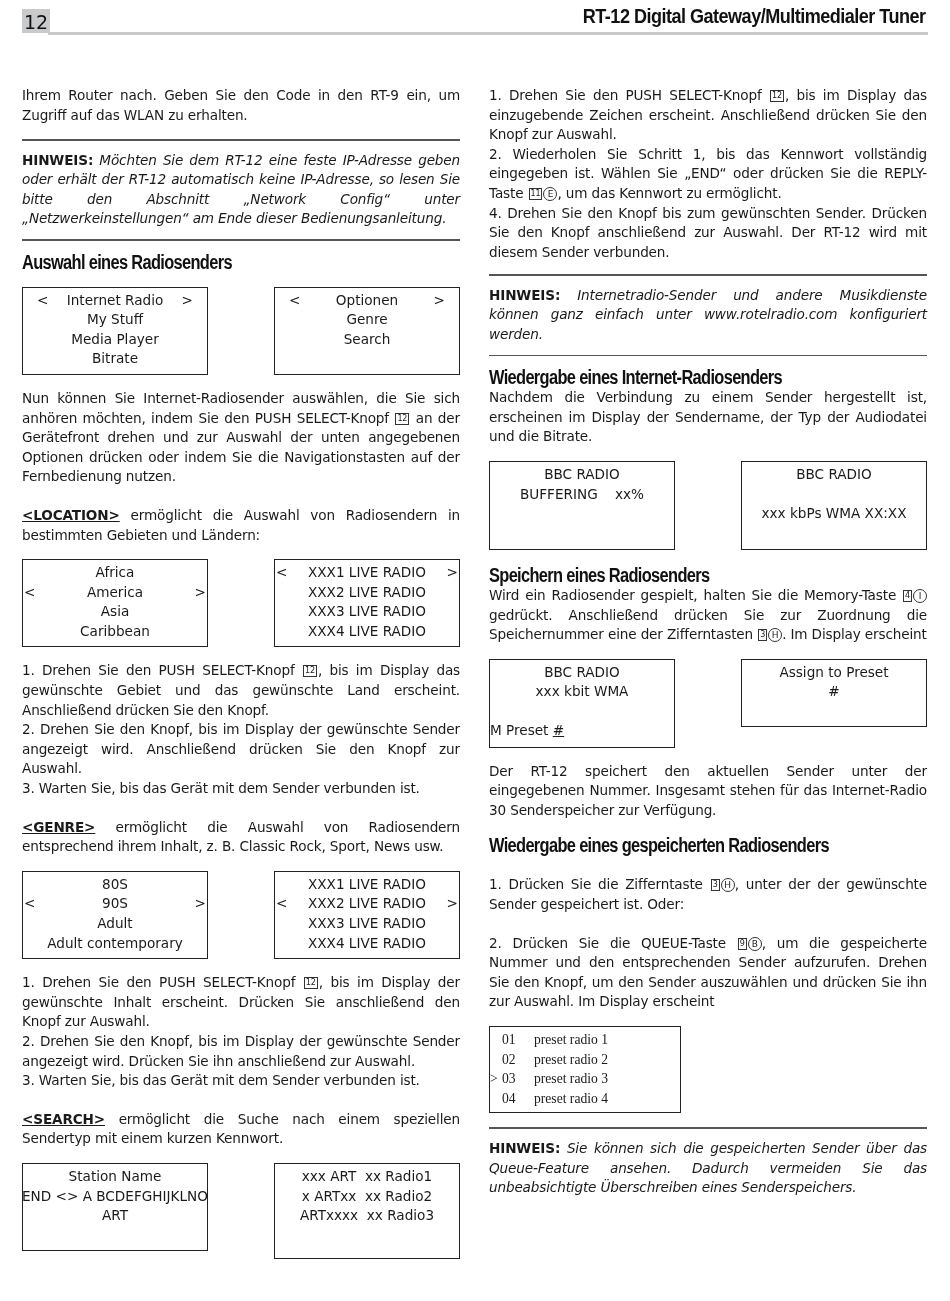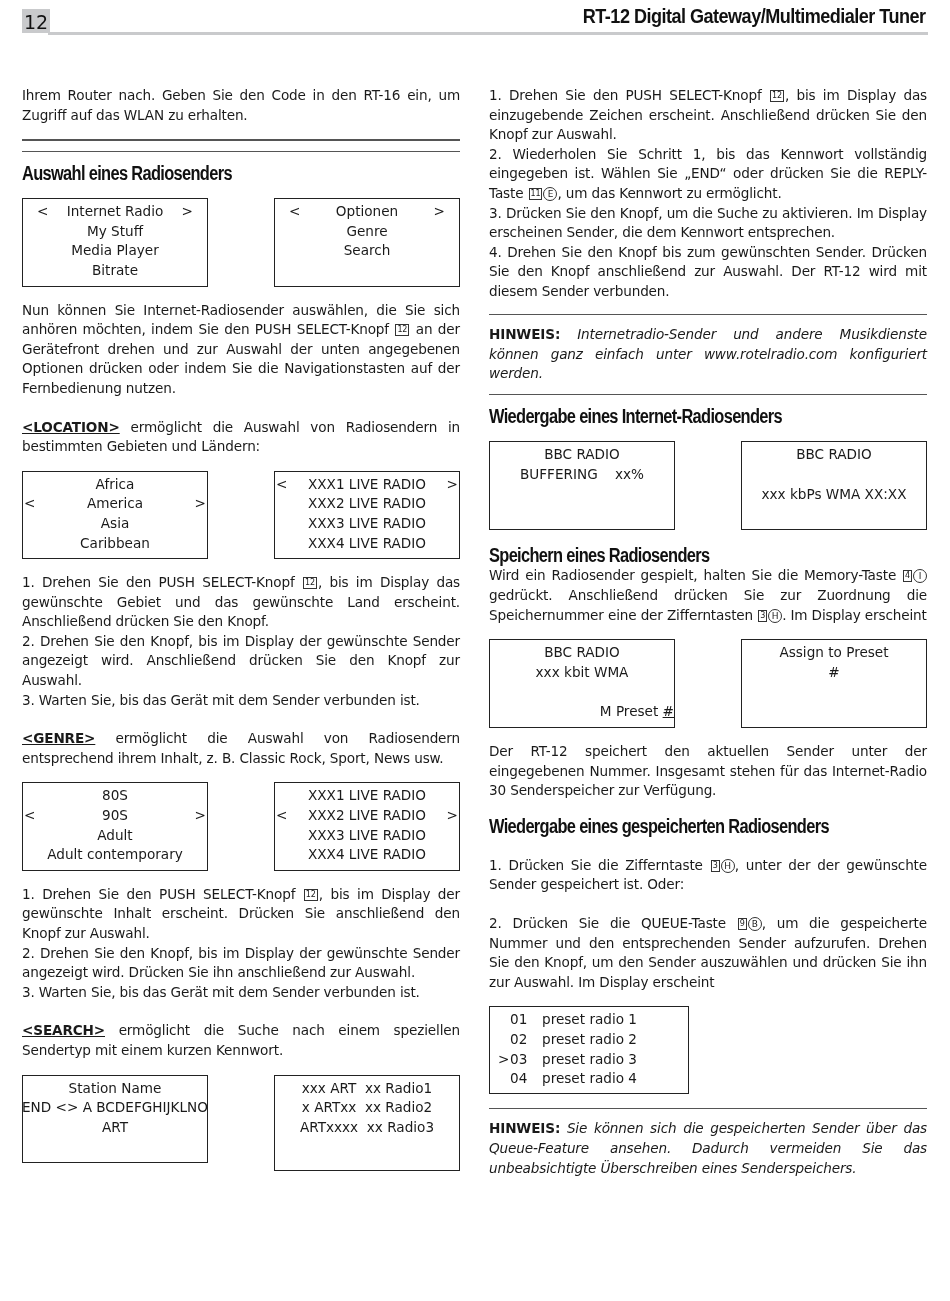--- a/index.html
+++ b/index.html
@@ -23,41 +23,42 @@
       white-space: nowrap; color:#111; }
     .bold { font-weight: bold; text-decoration: underline; }
     .displays { display: flex; justify-content: space-between; margin: 14px 0 14px 0; }
     .disp { width: 186px; border: 1.5px solid #222; position: relative; font-size: 13.6px; line-height: 19.6px;
       padding: 3px 0 5px 0; box-sizing: border-box; }
     .disp .ln { text-align: center; position: relative; white-space: nowrap; }
     .disp .arr-l { position: absolute; left: 14px; }
     .disp .arr-r { position: absolute; right: 14px; }
     .disp .arr-l.edge { left: 1px; }
     .disp .arr-r.edge { right: 1px; }
-    .disp .ln.left { text-align: right; padding-left: 0; }
+    .disp .ln.left { text-align: left; padding-left: 0; }
     .keybox { display: inline-block; border: 1px solid #333; font-size: 8px; line-height: 10px; padding: 0 1px;
       vertical-align: 2px; margin: 0 1px; }
     .keycircle { display: inline-block; border: 1px solid #333; border-radius: 50%; width: 12px; height: 12px;
       font-size: 9px; line-height: 12px; text-align: center; vertical-align: 1px; }
     .u { text-decoration: underline; }
-    .queue-disp { width: 190px; border: 1.5px solid #222; padding: 3px 0 4px 8px; margin: 14px 11px 14px 0; }
+    .queue-disp { width: 190px; border: 1.5px solid #222; padding: 3px 0 4px 0; margin: 14px 11px 14px 0; font-family: Liberation Serif, serif; }
     .queue-disp .qrow { display: flex; white-space: nowrap; }
     .queue-disp .qmark { width: 12px; text-align: left; }
     .queue-disp .qnum { width: 32px; }
   </style>
 </head>
 <body>
 
 <div class="page-num">12</div>
 <div class="header-rule"></div>
 <div class="page-title">RT-12 Digital Gateway/Multimedialer Tuner</div>
 
 <div class="col left">
-  <p>Ihrem Router nach. Geben Sie den Code in den RT-16 ein, um Zugriff auf das WLAN zu erhalten.</p>
+  <p>Ihrem Router nach. Geben Sie den Code in den RT-9 ein, um Zugriff auf das WLAN zu erhalten.</p>
   <div class="rule" style="margin-top:14px"></div>
+  <p><span class="note-label">HINWEIS:</span> <span class="note">Möchten Sie dem RT-12 eine feste IP-Adresse geben oder erhält der RT-12 automatisch keine IP-Adresse, so lesen Sie bitte den Abschnitt „Network Config“ unter „Netzwerkeinstellungen“ am Ende dieser Bedienungsanleitung.</span></p>
   <div class="rule"></div>
 
   <h2>Auswahl eines Radiosenders</h2>
 
   <div class="displays">
     <div class="disp">
       <div class="ln"><span class="arr-l">&lt;</span><span>Internet Radio</span><span class="arr-r">&gt;</span></div>
       <div class="ln">My Stuff</div>
       <div class="ln">Media Player</div>
       <div class="ln">Bitrate</div>
@@ -129,28 +130,28 @@
       <div class="ln" style="white-space:pre">xxx ART  xx Radio1</div>
       <div class="ln" style="white-space:pre">x ARTxx  xx Radio2</div>
       <div class="ln" style="white-space:pre">ARTxxxx  xx Radio3</div>
     </div>
   </div>
 </div>
 
 <div class="col right">
   <p><span>1. Drehen Sie den PUSH SELECT-Knopf </span><span class="keybox">12</span><span>, bis im Display das einzugebende Zeichen erscheint. Anschließend drücken Sie den Knopf zur Auswahl.</span></p>
   <p><span>2. Wiederholen Sie Schritt 1, bis das Kennwort vollständig eingegeben ist. Wählen Sie „END“ oder drücken Sie die REPLY-Taste </span><span class="keybox">11</span><span class="keycircle">E</span><span>, um das Kennwort zu ermöglicht.</span></p>
-  <p>3. Drücken Sie den Knopf, um die Suche zu aktivieren. Im Display erscheinen Sender, die dem Kennwort entsprechen.</p>
   <p>4. Drehen Sie den Knopf bis zum gewünschten Sender. Drücken Sie den Knopf anschließend zur Auswahl. Der RT-12 wird mit diesem Sender verbunden.</p>
 
   <div class="rule" style="margin-top:12px"></div>
   <p><span class="note-label">HINWEIS:</span> <span class="note">Internetradio-Sender und andere Musikdienste können ganz einfach unter www.rotelradio.com konfiguriert werden.</span></p>
   <div class="rule"></div>
 
   <h2>Wiedergabe eines Internet-Radiosenders</h2>
+  <p>Nachdem die Verbindung zu einem Sender hergestellt ist, erscheinen im Display der Sendername, der Typ der Audiodatei und die Bitrate.</p>
 
   <div class="displays">
     <div class="disp" style="height:89px">
       <div class="ln">BBC RADIO</div>
       <div class="ln" style="white-space:pre">BUFFERING    xx%</div>
     </div>
     <div class="disp" style="height:89px">
       <div class="ln">BBC RADIO</div>
       <div class="ln">&nbsp;</div>
       <div class="ln">xxx kbPs WMA XX:XX</div>
@@ -160,21 +161,21 @@
   <h2 style="margin-top:0">Speichern eines Radiosenders</h2>
   <p><span>Wird ein Radiosender gespielt, halten Sie die Memory-Taste </span><span class="keybox">4</span><span class="keycircle">I</span><span> gedrückt. Anschließend drücken Sie zur Zuordnung die Speichernummer eine der Zifferntasten </span><span class="keybox">3</span><span class="keycircle">H</span><span>. Im Display erscheint</span></p>
 
   <div class="displays">
     <div class="disp" style="height:89px">
       <div class="ln">BBC RADIO</div>
       <div class="ln">xxx kbit WMA</div>
       <div class="ln">&nbsp;</div>
       <div class="ln left" style="white-space:pre"><span>M Preset </span><span class="u">#</span></div>
     </div>
-    <div class="disp" style="height:89px">
+    <div class="disp" style="height:68px">
       <div class="ln">Assign to Preset</div>
       <div class="ln">#</div>
     </div>
   </div>
 
   <p>Der RT-12 speichert den aktuellen Sender unter der eingegebenen Nummer. Insgesamt stehen für das Internet-Radio 30 Senderspeicher zur Verfügung.</p>
 
   <h2 style="margin-top:14px">Wiedergabe eines gespeicherten Radiosenders</h2>
   <div class="gap"></div>
   <p><span>1. Drücken Sie die Zifferntaste </span><span class="keybox">3</span><span class="keycircle">H</span><span>, unter der der gewünschte Sender gespeichert ist. Oder:</span></p>

